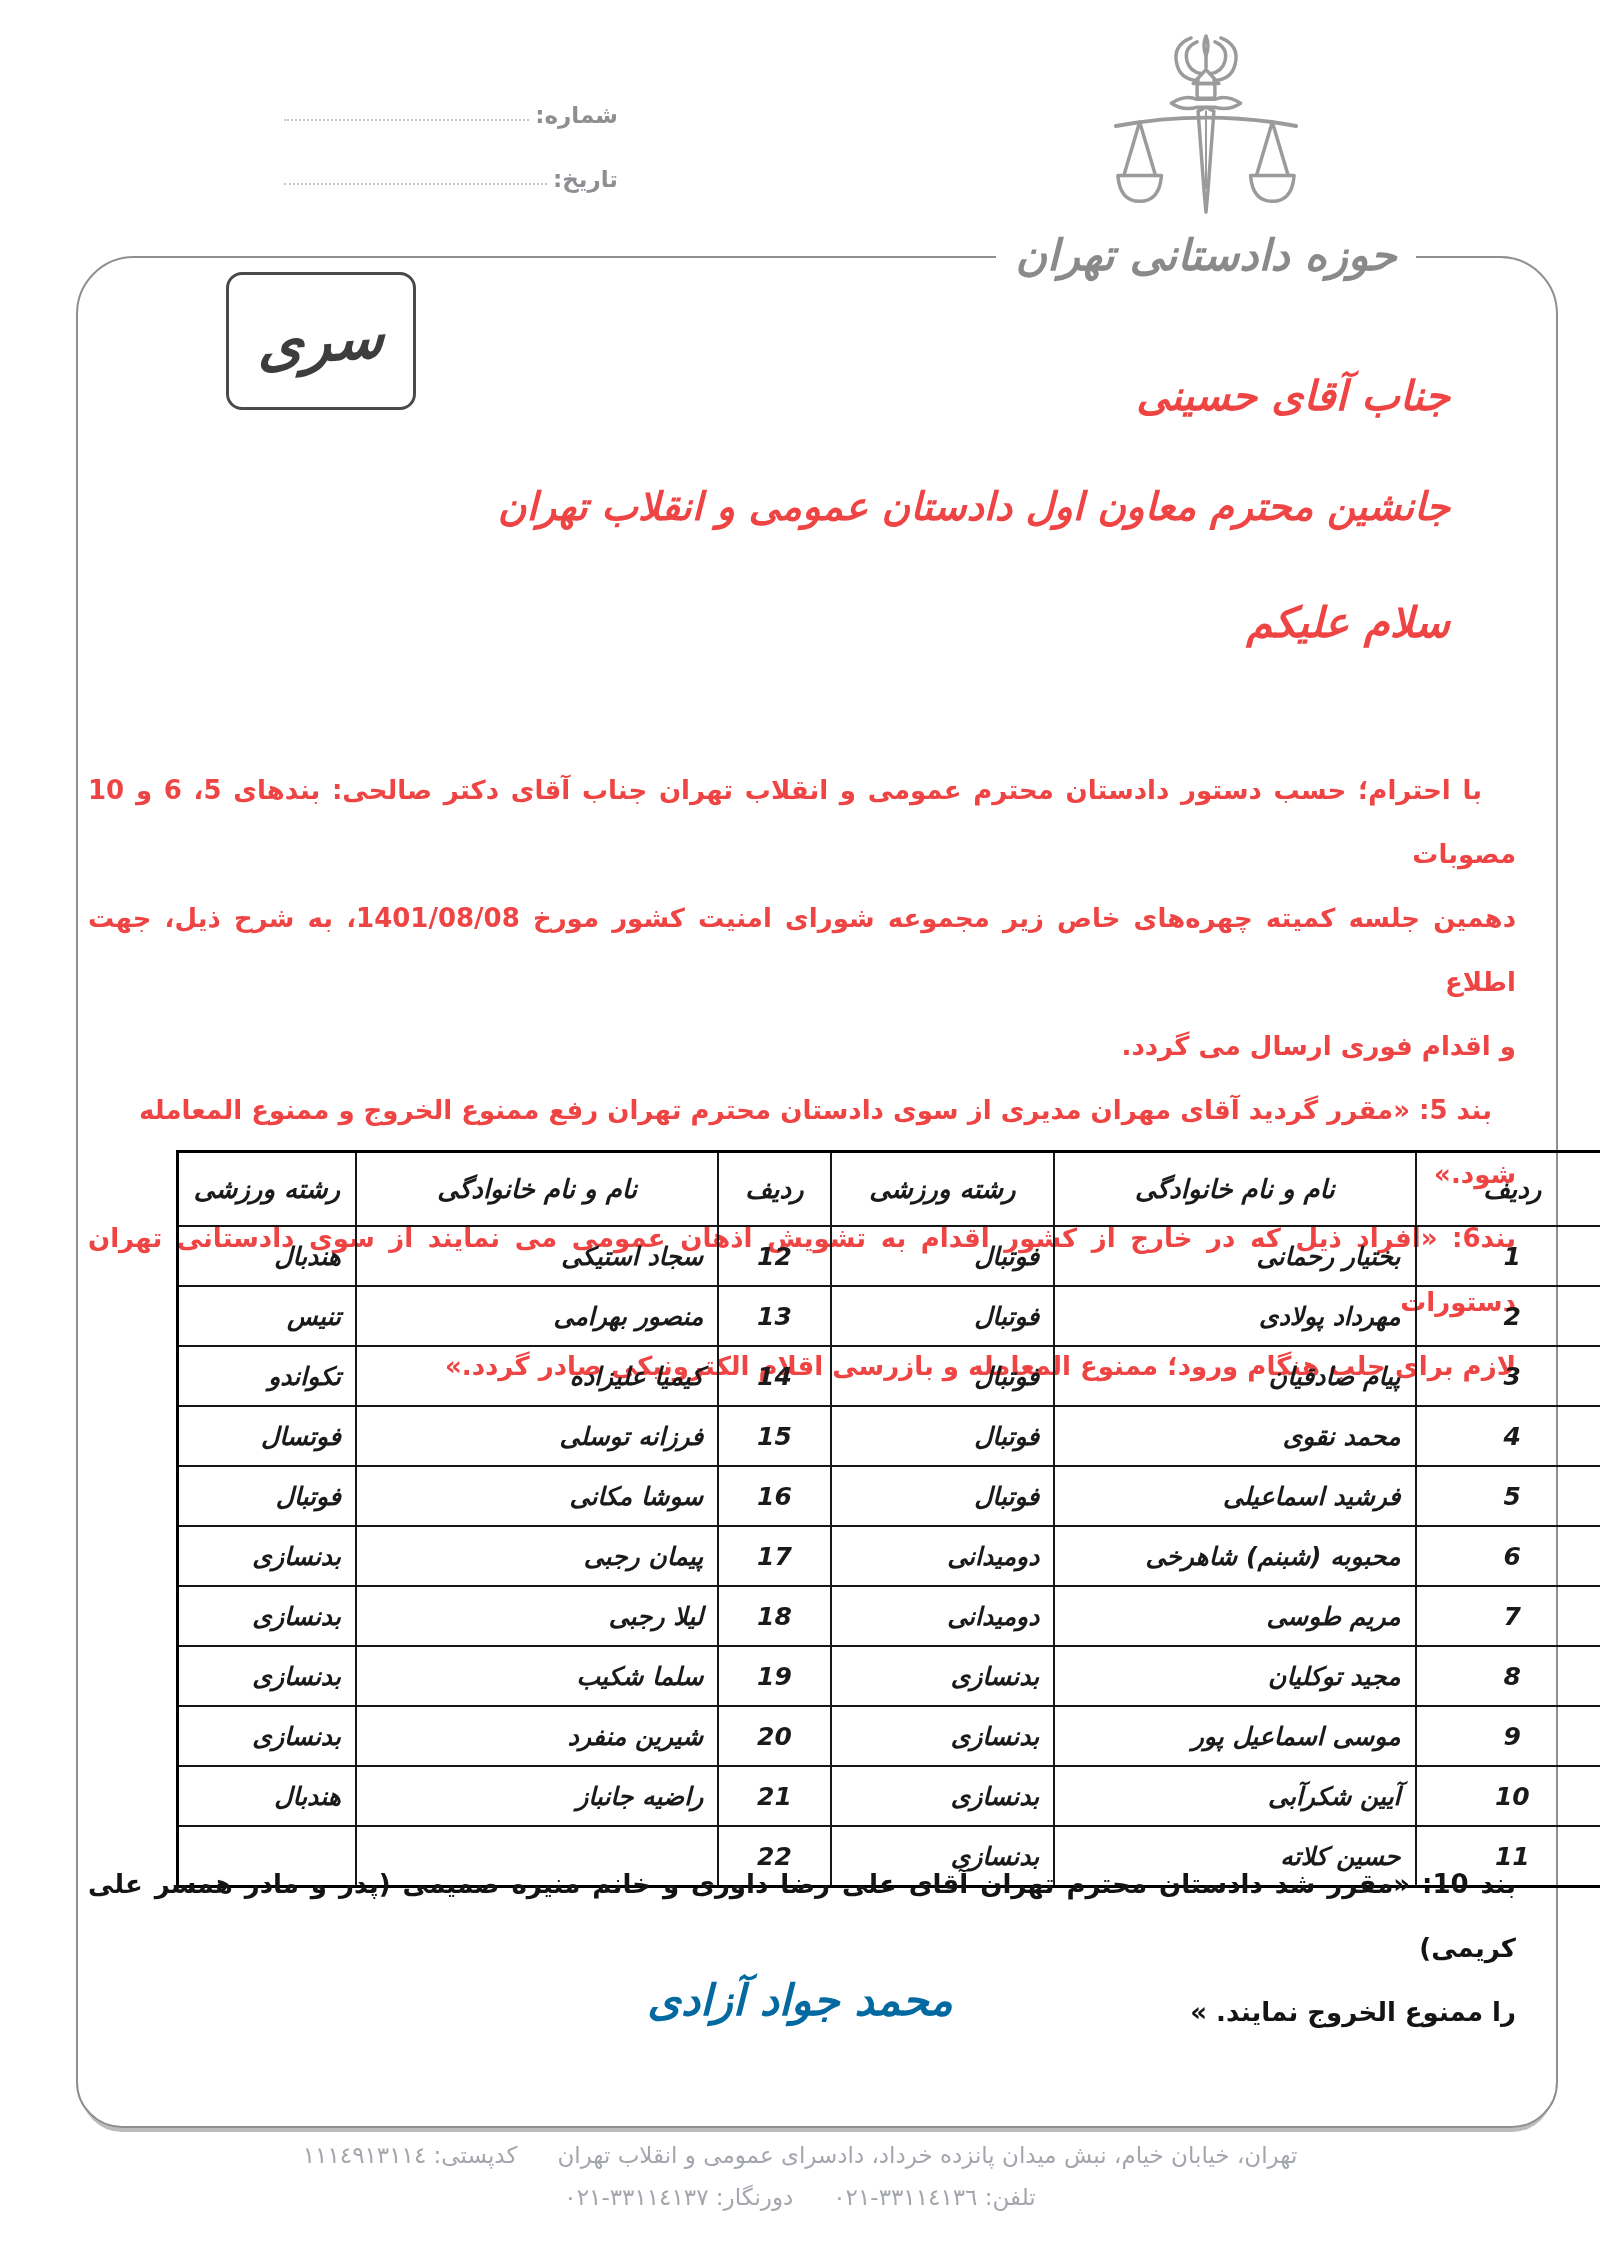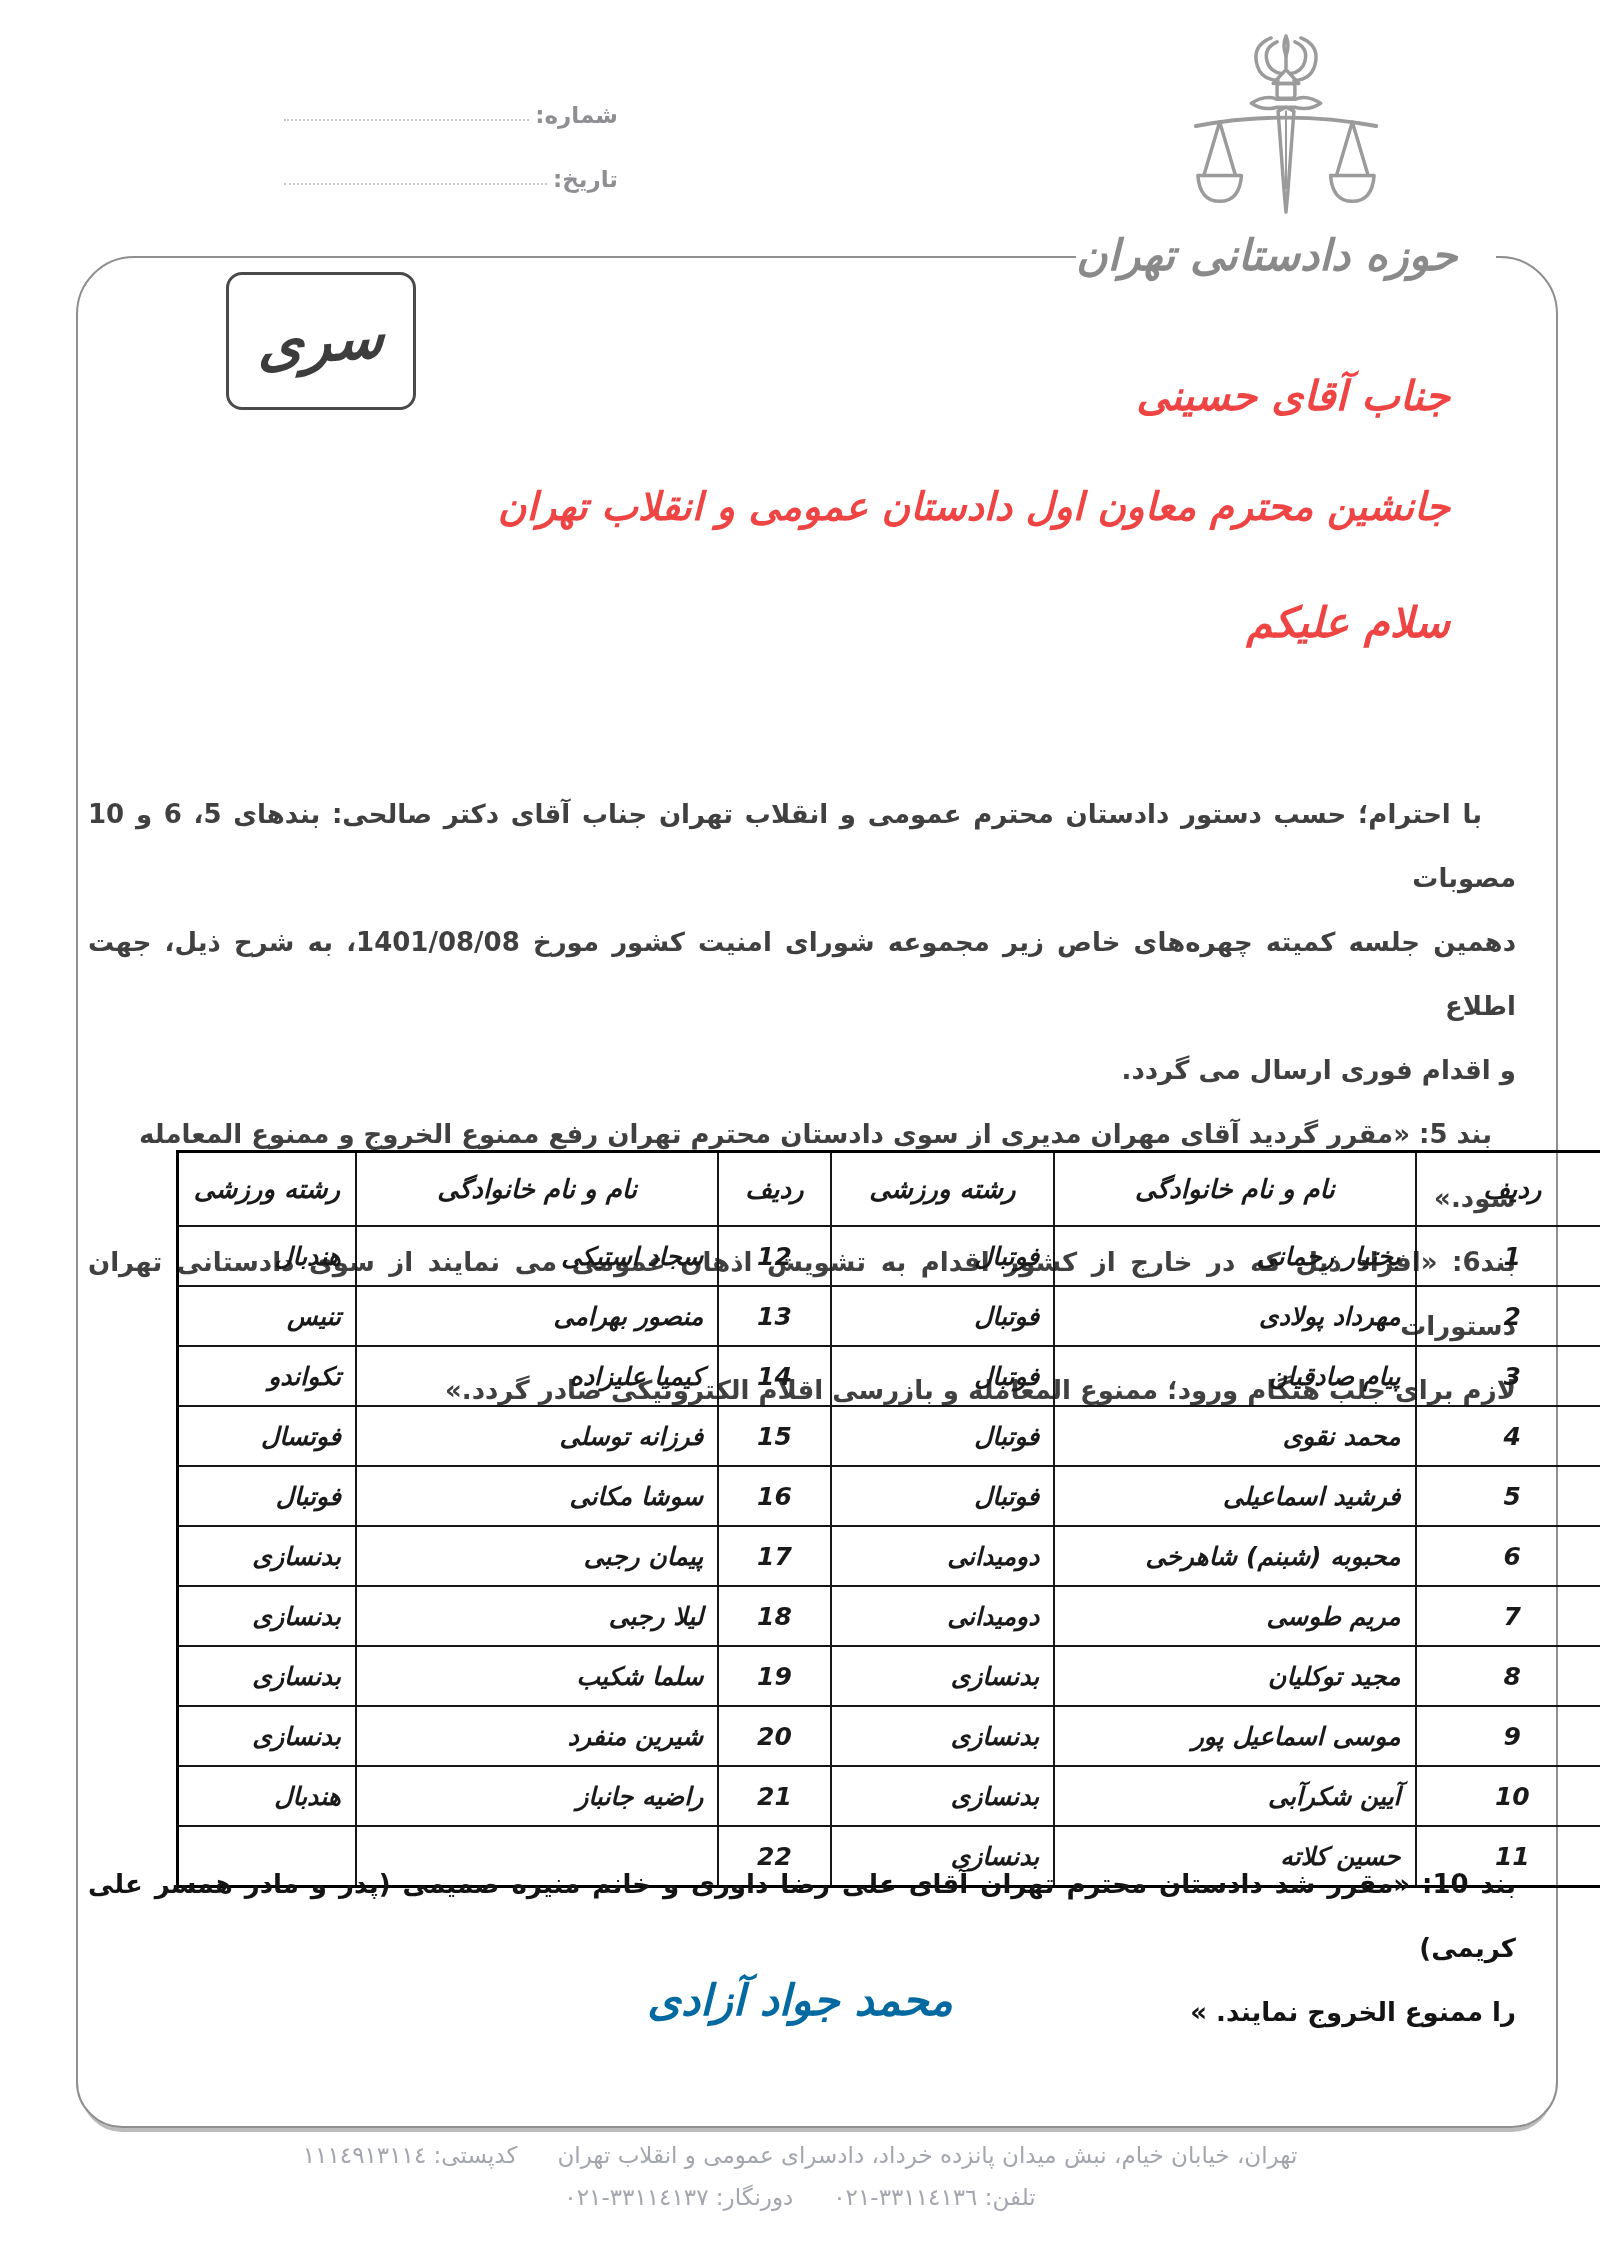--- a/index.html
+++ b/index.html
@@ -7,21 +7,21 @@
         font-family:"DejaVu Sans",sans-serif;color:#1a1a1a;}
 
   
   .meta{position:absolute;top:92px;left:284px;width:334px;direction:rtl;
         color:#8e8e93;font-size:23px;font-weight:600;z-index:2;}
   .meta-row{display:flex;align-items:flex-end;gap:6px;height:36px;margin-bottom:28px;}
   .meta-label{white-space:nowrap;}
   .leader{flex:1;border-bottom:2px dotted #c6c6ca;margin-bottom:7px;}
 
   
-  .logo{position:absolute;top:30px;left:1076px;width:420px;z-index:3;
+  .logo{position:absolute;top:30px;left:996px;width:420px;text-align:center;z-index:3;
         background:#fff;padding-bottom:8px;}
   .logo svg{display:block;margin:0 auto;}
   .logo-name{font-size:43px;font-weight:700;font-style:italic;color:#8a8a8a;margin-top:4px;}
 
   
   .frame{position:absolute;top:256px;left:76px;width:1478px;height:1868px;
          border:2px solid #8f8f8f;border-radius:58px 58px 46px 46px;
          box-shadow:0 9px 0 -5px #bcbcbc;z-index:1;}
 
   
@@ -32,22 +32,22 @@
               transform:rotate(-4deg) skewX(-6deg);}
 
   
   .r-line{position:absolute;right:150px;direction:rtl;text-align:right;z-index:2;
           font-weight:700;font-style:italic;color:#ef4444;white-space:nowrap;}
   .r1{top:372px;font-size:41px;}
   .r2{top:484px;font-size:39px;}
   .r3{top:598px;font-size:42px;}
 
   
-  .body-block{position:absolute;right:84px;left:88px;top:782px;direction:rtl;z-index:2;
-              font-size:26px;font-weight:700;line-height:64px;color:#404040;}
+  .body-block{position:absolute;right:84px;left:88px;top:758px;direction:rtl;z-index:2;
+              font-size:26px;font-weight:700;line-height:64px;color:#ef4444;}
   .bline{text-align:justify;}
   .fill{text-align-last:justify;}
   .start{text-align:right;text-align-last:right;}
   .indent1{text-indent:34px;}
   .indent2{text-indent:24px;}
 
   
   .table-wrap{position:absolute;left:176px;top:1150px;width:1435px;z-index:2;font-style:italic;}
   table.list{border-collapse:collapse;width:100%;direction:ltr;border:3px solid #000;}
   table.list th,table.list td{border:2px solid #161616;}

